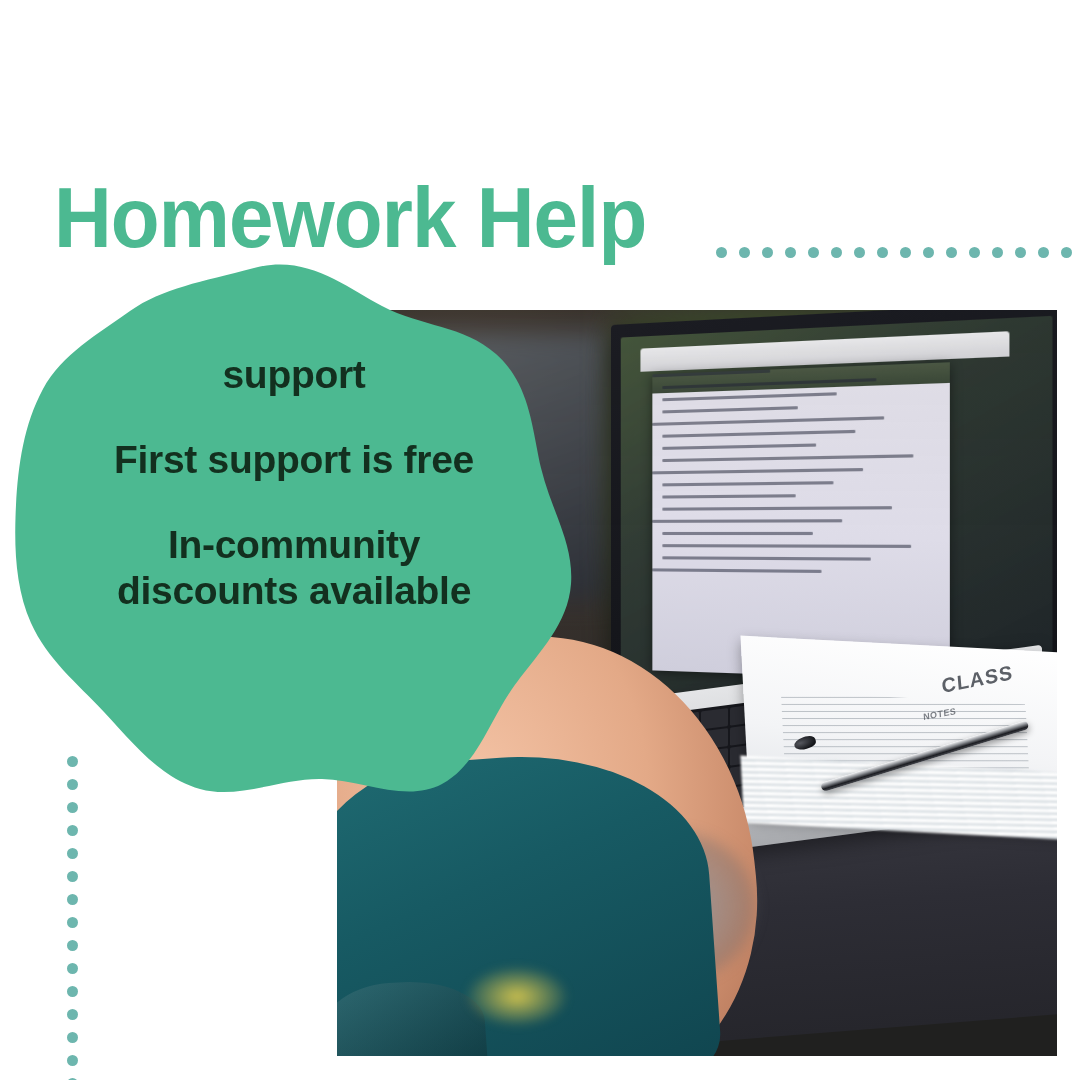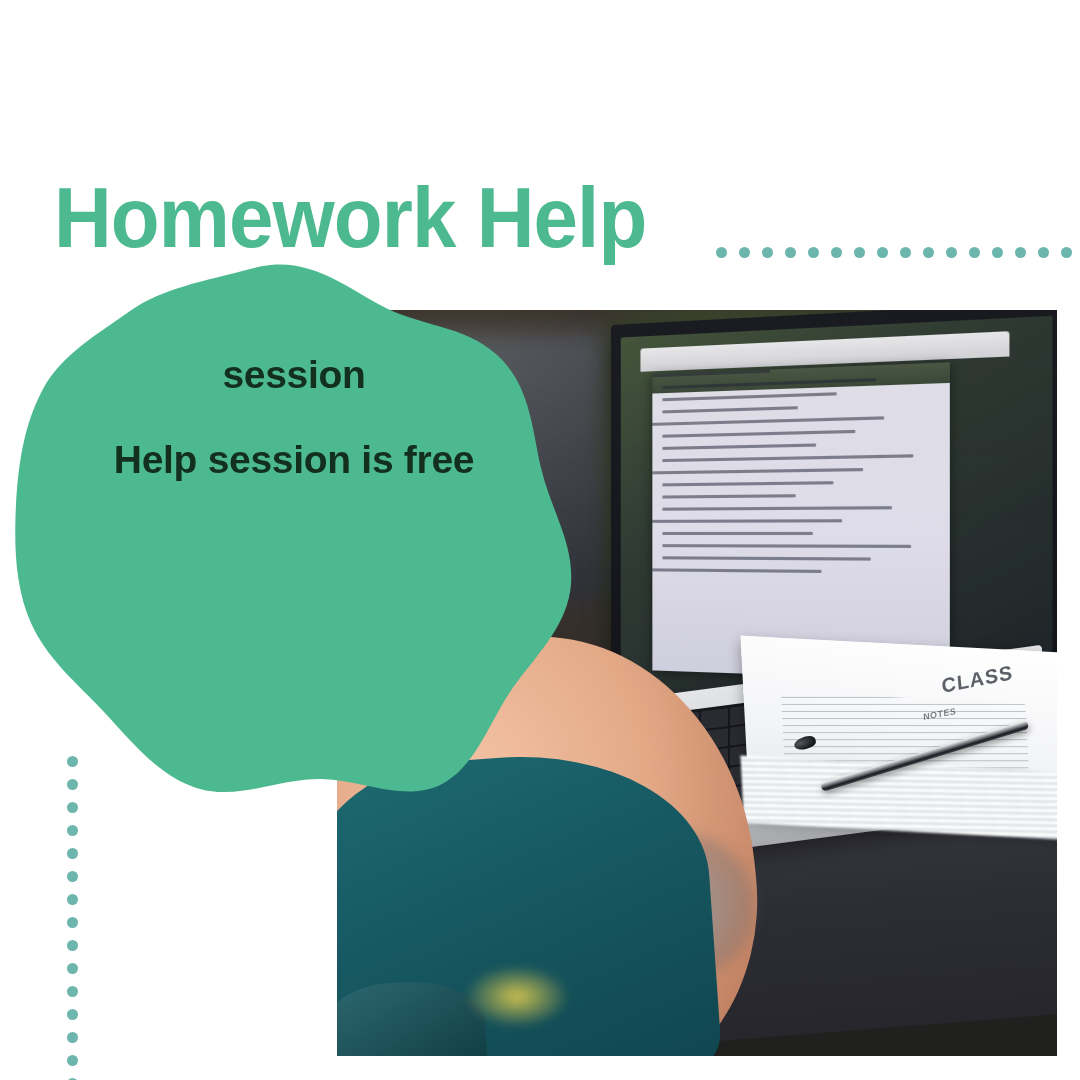--- a/index.html
+++ b/index.html
@@ -499,24 +499,28 @@
                C69,421 39,397 23,361
                C7,325 6,283 8,243
                C10,203 16,162 35,127
                C54,92 90,72 122,49
                C155,26 193,20 246,6 Z" fill="#4CB991"></path>
     </svg>
   </div>
 
   <div id="blob-copy">
     <p class="para">
-      <span class="ln">session</span>
+      <span class="ln">support</span>
     </p>
     <p class="para">
-      <span class="ln">Help session is free</span>
+      <span class="ln">First support is free</span>
+    </p>
+    <p class="para">
+      <span class="ln">In-community</span>
+      <span class="ln">discounts available</span>
     </p>
   </div>
 
   <div class="dots-row" id="dots-top">
       <span class="dot" style="background: rgb(109, 182, 174);"></span>
       <span class="dot" style="background: rgb(109, 182, 174);"></span>
       <span class="dot" style="background: rgb(109, 182, 174);"></span>
       <span class="dot" style="background: rgb(109, 182, 174);"></span>
       <span class="dot" style="background: rgb(109, 182, 174);"></span>
       <span class="dot" style="background: rgb(109, 182, 174);"></span>

